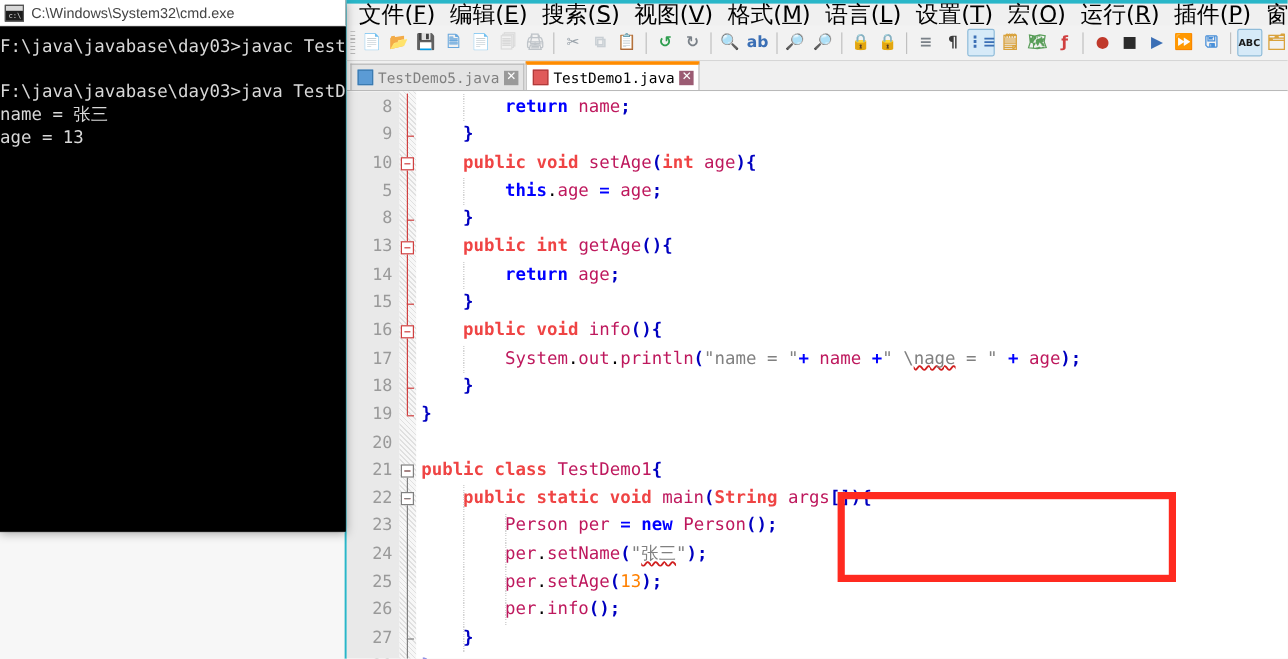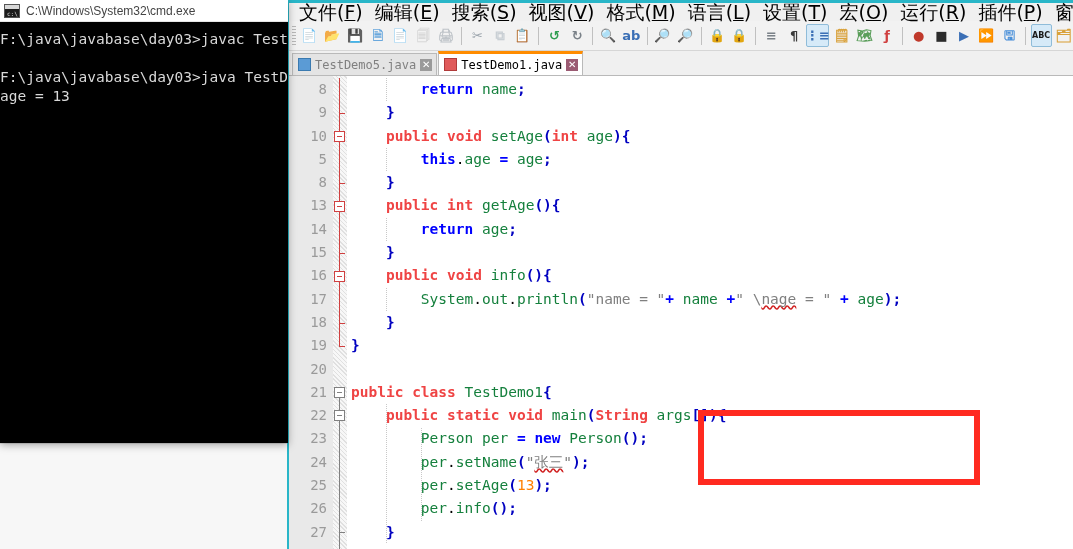--- a/index.html
+++ b/index.html
@@ -114,21 +114,21 @@
     position: absolute; width: 1px;
     background-image: repeating-linear-gradient(to bottom, #c8c8c8 0 1px, transparent 1px 2px);
   }
   
   .kw   { color: #0000ff; font-weight: bold; }
   .kw2  { color: #ef4444; font-weight: bold; }
   .brc  { color: #0000c0; font-weight: bold; }
   .str  { color: #808080; }
   .num  { color: #ff8000; }
   .op   { color: #0000ff; font-weight: bold; }
-  .plain{ color: #15803d; }
+  .plain{ color: #be185d; }
   .sq   { text-decoration: underline wavy #d02020; text-decoration-skip-ink: none; }
 
   
   #annot-rect {
     position: absolute; left: 409px; top: 410px; width: 282px; height: 75px;
     border: 6px solid #ff2a20; box-sizing: border-box; pointer-events: none; z-index: 20;
   }
 
   
   #cmd {
@@ -395,18 +395,19 @@
     <div id="cmd-title">
       <div id="cmd-icon">
           <span class="cdot">c:\</span>
         </div>
       <div id="cmd-titletext">C:\Windows\System32\cmd.exe</div>
     </div>
     <div id="cmd-body">
         <div class="cmdline">F:\java\javabase\day03&gt;javac TestDemo1.ja</div>
         <div class="cmdline">&nbsp;</div>
         <div class="cmdline">F:\java\javabase\day03&gt;java TestDemo1</div>
+        <div class="cmdline">name = 张三</div>
         <div class="cmdline">age = 13</div>
         <div class="cmdline">&nbsp;</div>
       </div>
   </div>
 
 </div>
 
 </body></html>

